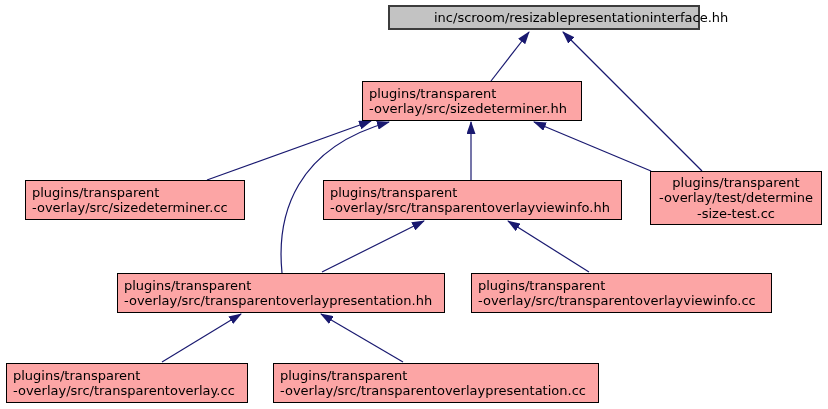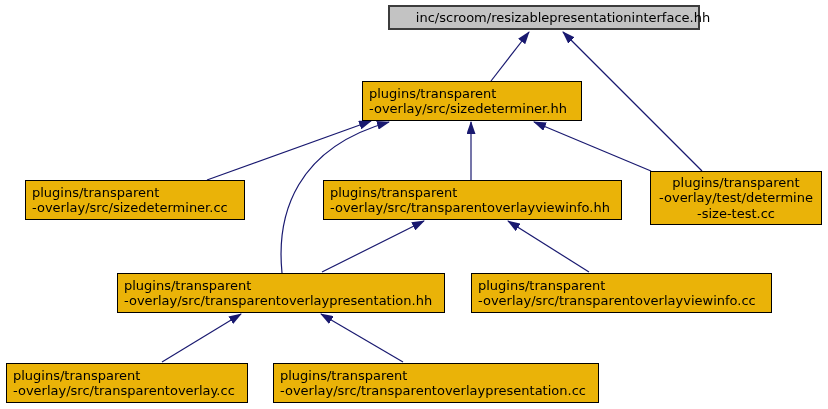--- a/index.html
+++ b/index.html
@@ -18,39 +18,39 @@
   .edges-layer {
     position: absolute;
     left: 0;
     top: 0;
     width: 828px;
     height: 409px;
   }
   .node {
     position: absolute;
     box-sizing: border-box;
-    background: #eab308;
+    background: #fca5a5;
     border: 1.4px solid #000000;
     display: flex;
     align-items: center;
     justify-content: flex-start;
     padding: 1px 6px;
     cursor: pointer;
   }
   .node .label {
     font-size: 13px;
     line-height: 15.5px;
     color: #000000;
     white-space: pre-line;
     text-align: left;
   }
   .node.root-node {
     background: #c3c3c3;
     border: 2px solid #3c3c3c;
-    justify-content: center;
+    justify-content: flex-start;
     padding-left: 44px;
   }
   .node.root-node .label { text-align: center; }
   .node.center-text { justify-content: center; }
   .node.center-text .label { text-align: center; }
 </style>
 </head>
 <body>
 
 <div class="graph-canvas">

